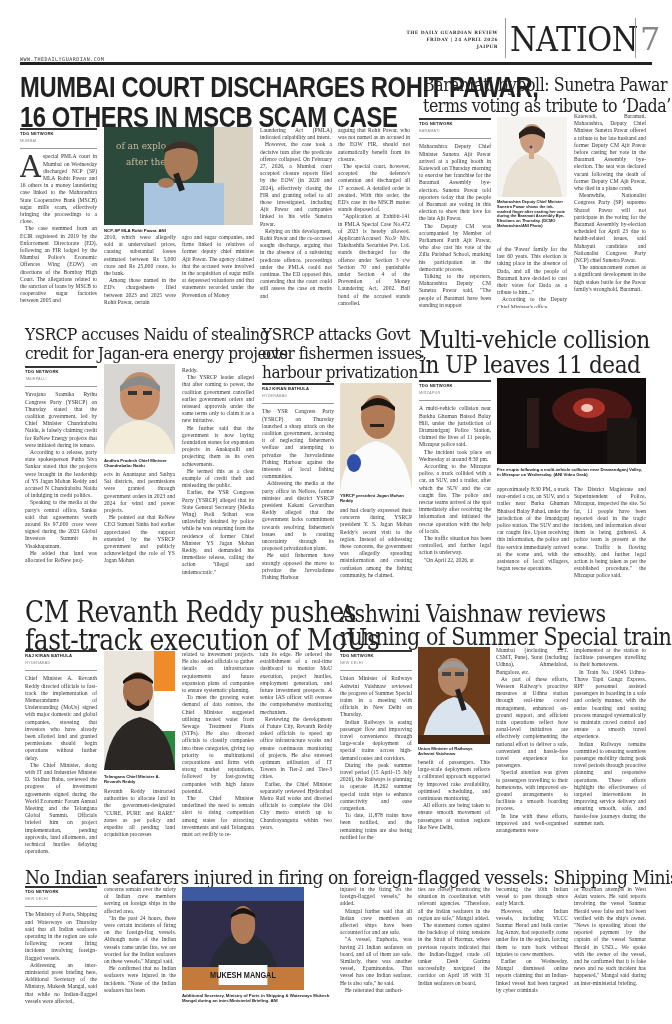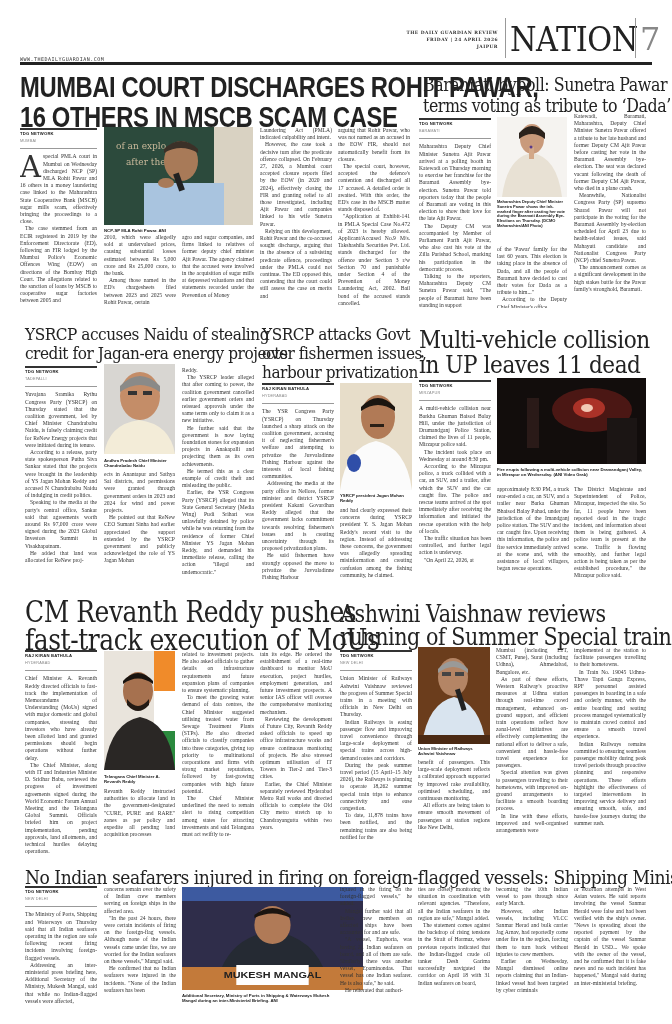--- a/index.html
+++ b/index.html
@@ -315,21 +315,21 @@
     <div class="byline">TDG NETWORK</div>
     <div class="dateline">NEW DELHI</div>
     <p class="first">The Ministry of Ports, Shipping and Waterways on Thursday said that all Indian seafarers operating in the region are safe following recent firing incidents involving foreign-flagged vessels.</p>
     <p>Addressing an inter-ministerial press briefing here, Additional Secretary of the Ministry, Mukesh Mangal, said that while no Indian-flagged vessels were affected,</p>
   </div>
   <div class="col" style="left:104px;top:886px;width:72px;height:130px;">
     <p class="first">concerns remain over the safety of Indian crew members serving on foreign ships in the affected area.</p>
     <p>"In the past 24 hours, there were certain incidents of firing on the foreign-flag vessels. Although none of the Indian vessels came under fire, we are worried for the Indian seafarers on these vessels," Mangal said.</p>
     <p>He confirmed that no Indian seafarers were injured in the incidents. "None of the Indian seafarers has been</p>
   </div>
-  <div class="photo" style="left:182px;top:887px;width:181px;height:103px;">
+  <div class="photo" style="left:182px;top:887px;width:122px;height:103px;">
     <svg viewBox="0 0 150 103" preserveAspectRatio="none">
       <rect width="150" height="103" fill="#2f2d4a"></rect>
       <rect width="150" height="14" fill="#3d5aa0"></rect>
       <path d="M30 90 Q40 50 75 44 Q110 50 120 90 Z" fill="#252a33"></path>
       <ellipse cx="75" cy="38" rx="15" ry="19" fill="#b07a57"></ellipse>
       <path d="M60 28 Q75 14 90 28 L90 31 Q75 22 60 31 Z" fill="#1a1410"></path>
       <rect y="80" width="150" height="23" fill="#c37a3a"></rect>
       <rect x="45" y="78" width="60" height="20" fill="#ffffff"></rect>
       <text x="75" y="91" font-size="9" text-anchor="middle" fill="#222" font-family="Liberation Sans" font-weight="bold">MUKESH MANGAL</text>
     </svg>

